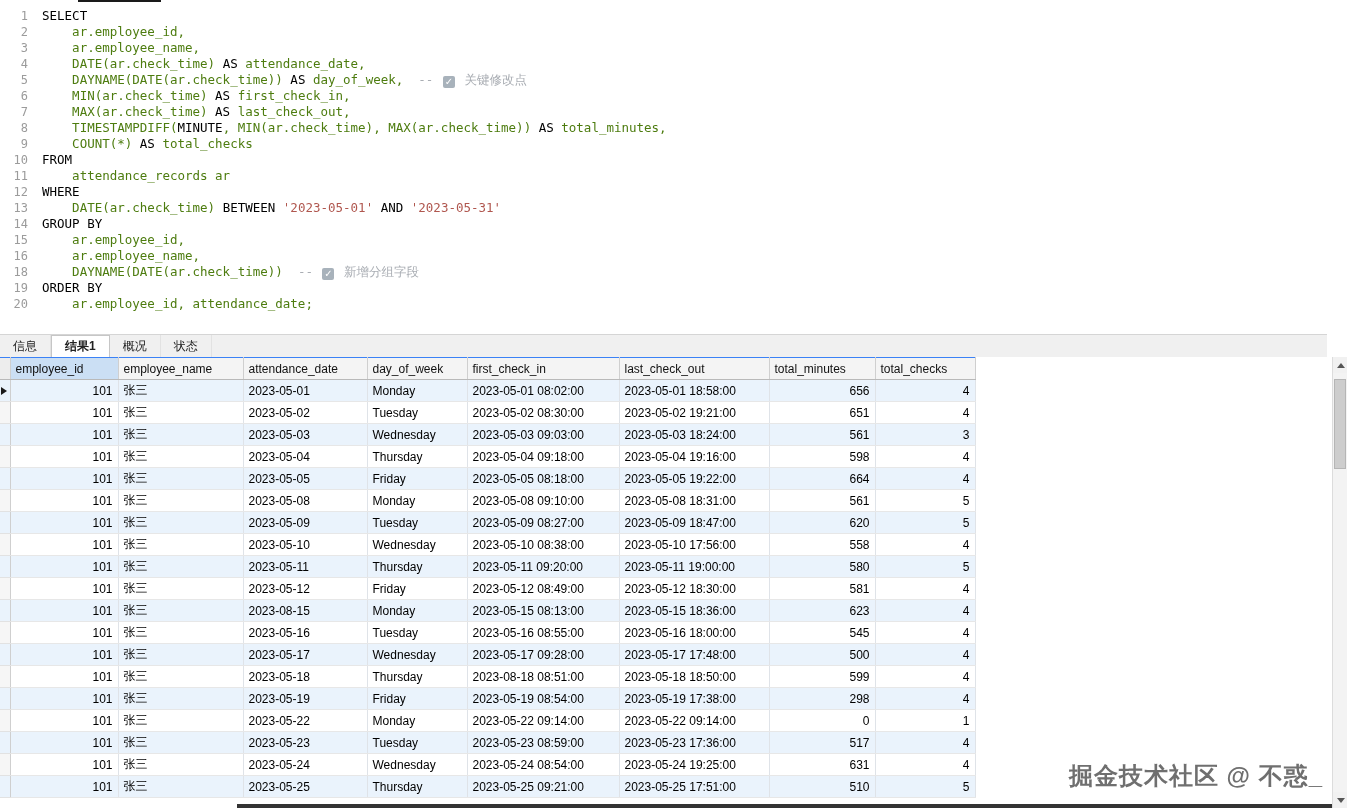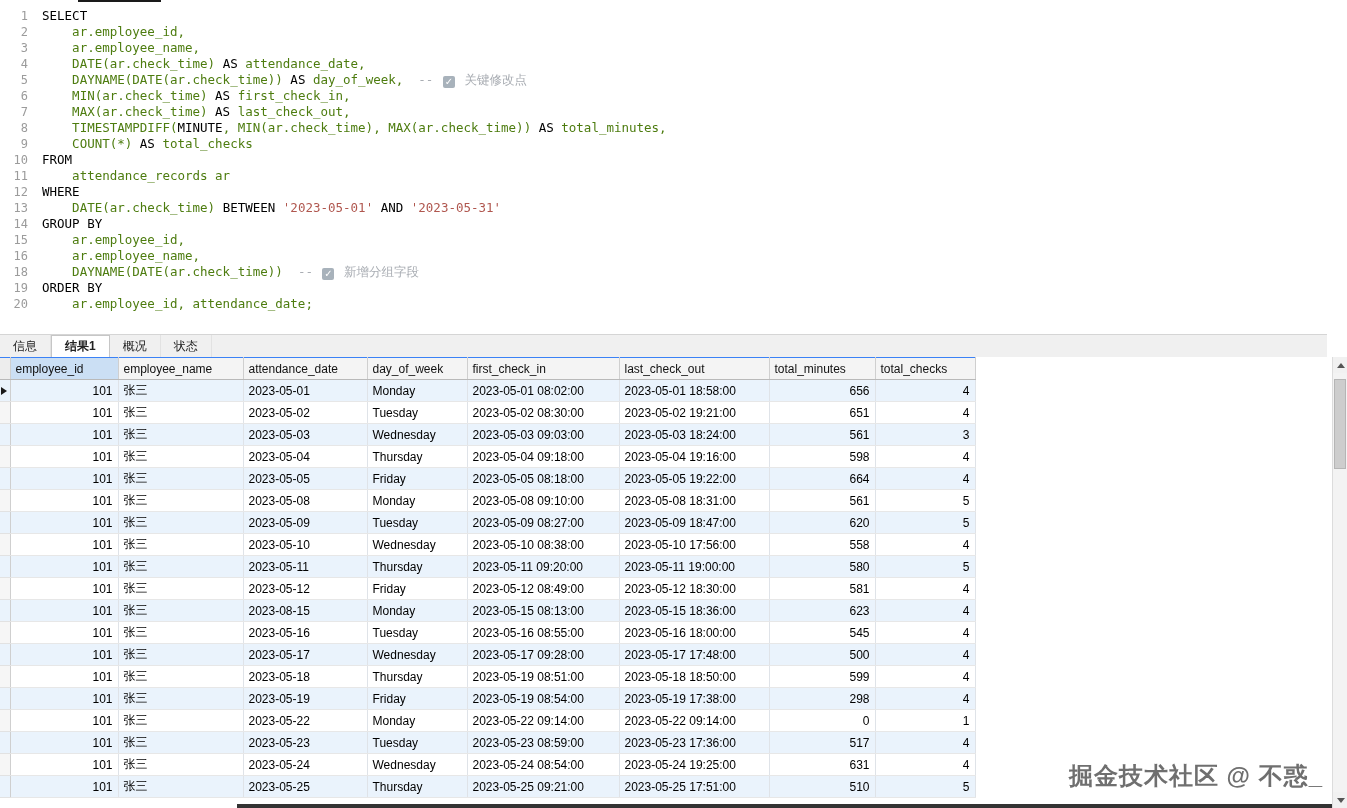--- a/index.html
+++ b/index.html
@@ -306,21 +306,21 @@
           <td class="r">500</td>
           <td class="r">4</td>
           <td class="fill"></td>
         </tr>
         <tr>
           <td class="ind"></td>
           <td class="r">101</td>
           <td>张三</td>
           <td>2023-05-18</td>
           <td>Thursday</td>
-          <td>2023-05-19 08:51:00</td>
+          <td>2023-08-18 08:51:00</td>
           <td>2023-05-18 18:50:00</td>
           <td class="r">599</td>
           <td class="r">4</td>
           <td class="fill"></td>
         </tr>
         <tr class="alt">
           <td class="ind"></td>
           <td class="r">101</td>
           <td>张三</td>
           <td>2023-05-19</td>

